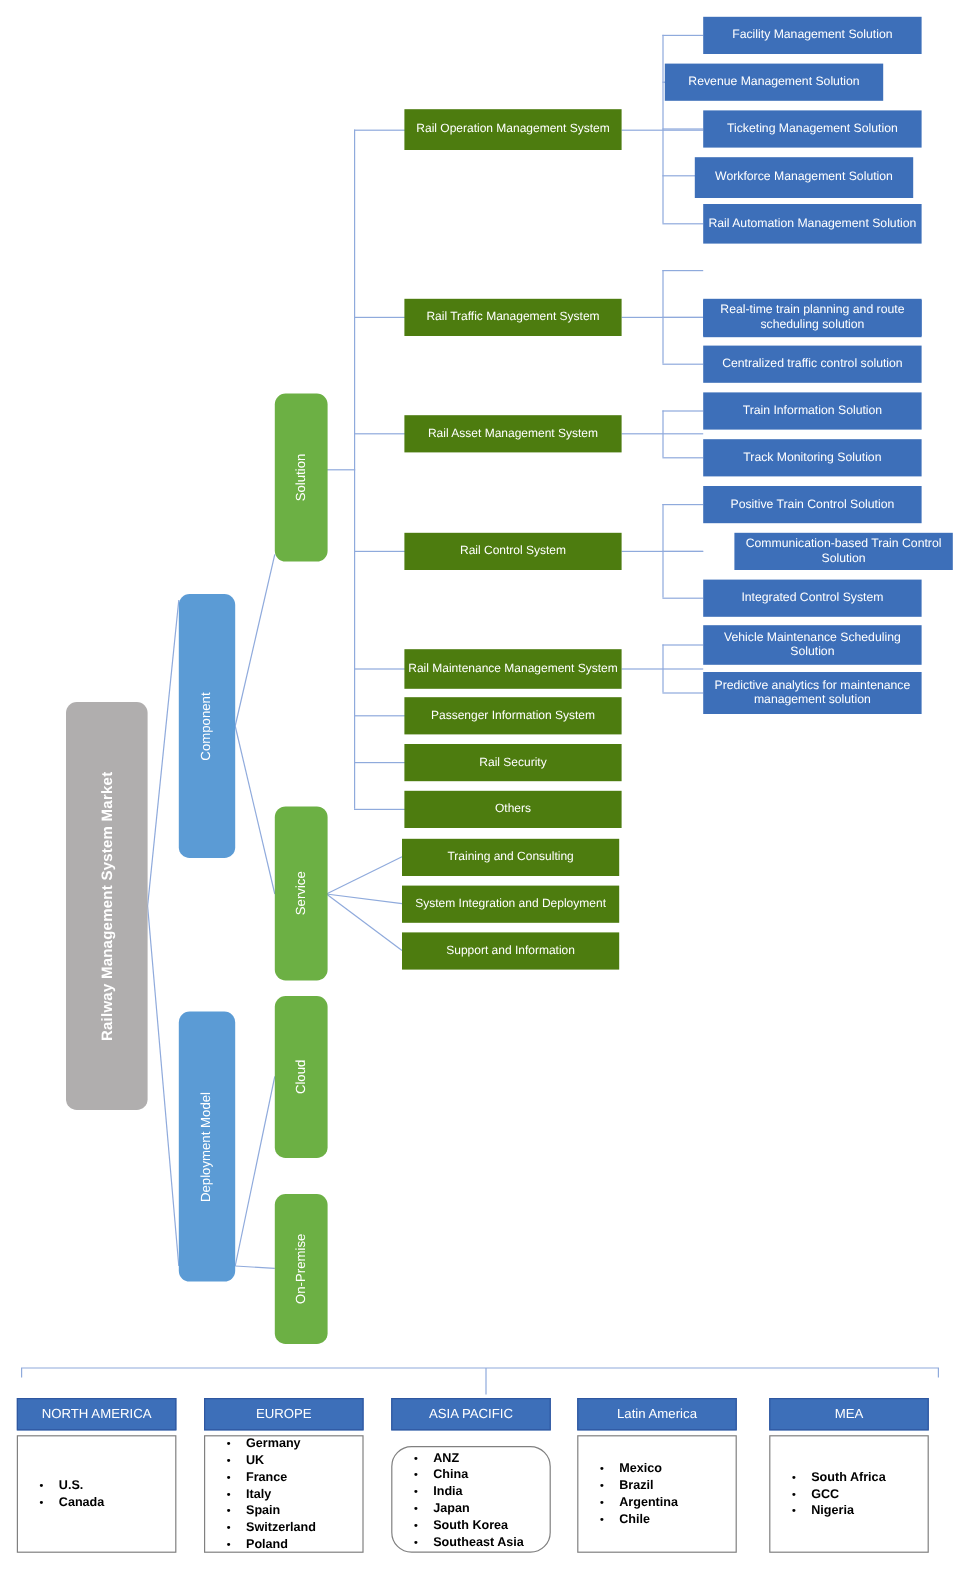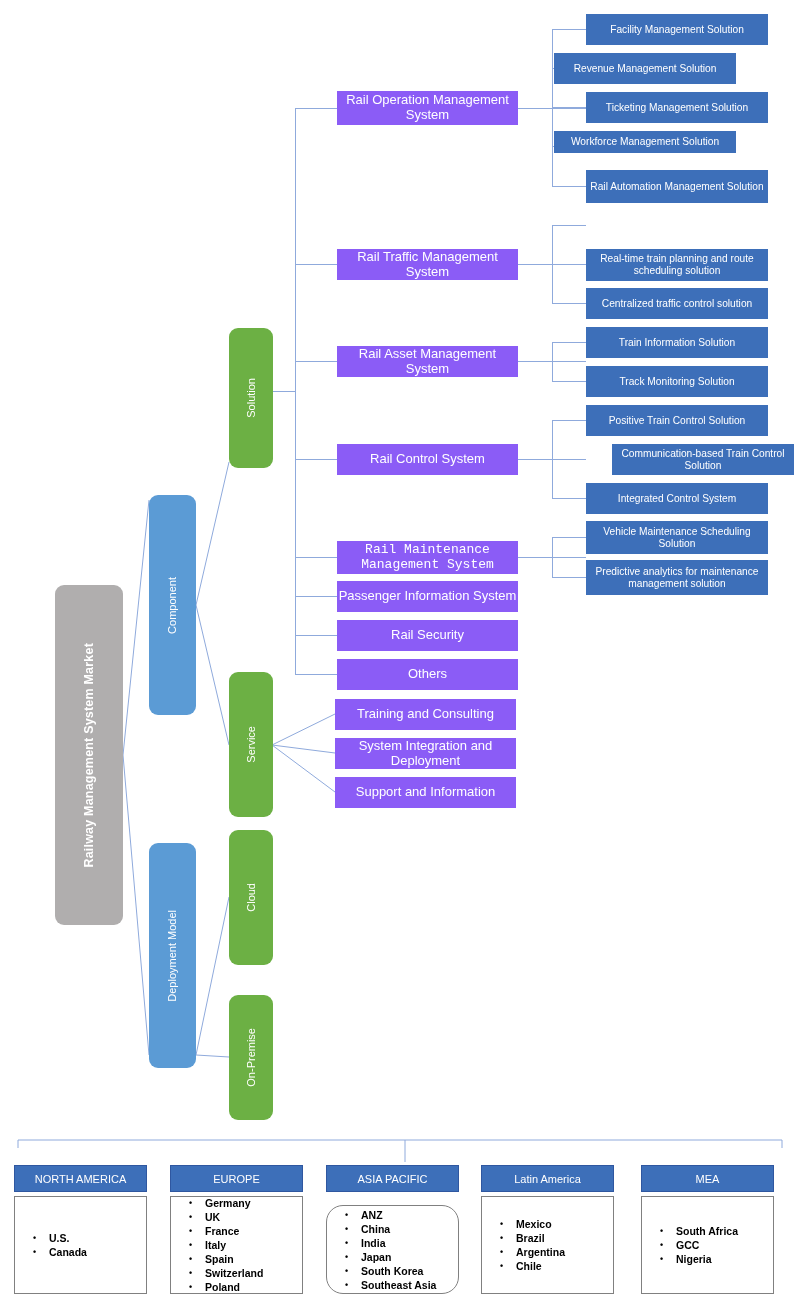--- a/index.html
+++ b/index.html
@@ -5,21 +5,21 @@
   html,body{margin:0;padding:0;background:#ffffff;}
   body{font-family:"Liberation Sans",sans-serif;}
   #canvas{position:relative;width:800px;height:1311px;overflow:hidden;background:#fff;}
   .box{position:absolute;box-sizing:border-box;display:flex;align-items:center;justify-content:center;text-align:center;color:#ffffff;line-height:1.12;}
   
   .rounded{border-radius:9px;}
   .vert{writing-mode:vertical-rl;transform:rotate(180deg);}
   .root{background:#b0aeae;font-weight:bold;font-size:12.5px;letter-spacing:.2px;}
   .l1{background:#5b9bd5;font-size:11px;}
   .l2{background:#6cb044;font-size:11px;}
-  .l3{background:#8b5cf6;font-size:13px;}
+  .l3{background:#4d7c0f;font-size:10px;}
   .l4{background:#3d6fb9;font-size:10.2px;}
   .ln{position:absolute;background:#8faadc;}
   .lnh{height:1px;}
   .lnv{width:1px;}
   .diag{position:absolute;left:0;top:0;width:800px;height:1311px;pointer-events:none;}
   
   .rg-head{position:absolute;box-sizing:border-box;background:#3d6fb9;border:1px solid #2f57a0;
            display:flex;align-items:center;justify-content:center;color:#fff;font-size:11px;}
   .rg-body{position:absolute;box-sizing:border-box;background:#fff;border:1px solid #808080;
            display:flex;align-items:center;}
@@ -125,21 +125,21 @@
     </div>
   <div class="box l3" style="left:337px;top:249px;width:181px;height:31px;">
     <span>Rail Traffic Management System</span>
     </div>
   <div class="box l3" style="left:337px;top:346px;width:181px;height:31px;">
     <span>Rail Asset Management System</span>
     </div>
   <div class="box l3" style="left:337px;top:444px;width:181px;height:31px;">
     <span>Rail Control System</span>
     </div>
-  <div class="box l3" style="left:337px;top:541px;width:181px;height:33px;font-family:Liberation Mono, monospace;">
+  <div class="box l3" style="left:337px;top:541px;width:181px;height:33px;">
     <span>Rail Maintenance Management System</span>
     </div>
   <div class="box l3" style="left:337px;top:581px;width:181px;height:31px;">
     <span>Passenger Information System</span>
     </div>
   <div class="box l3" style="left:337px;top:620px;width:181px;height:31px;">
     <span>Rail Security</span>
     </div>
   <div class="box l3" style="left:337px;top:659px;width:181px;height:31px;">
     <span>Others</span>
@@ -157,21 +157,21 @@
 
   <div class="box l4" style="left:586px;top:14px;width:182px;height:31px;">
     <span>Facility Management Solution</span>
     </div>
   <div class="box l4" style="left:554px;top:53px;width:182px;height:31px;">
     <span>Revenue Management Solution</span>
     </div>
   <div class="box l4" style="left:586px;top:92px;width:182px;height:31px;">
     <span>Ticketing Management Solution</span>
     </div>
-  <div class="box l4" style="left:554px;top:131px;width:182px;height:22px;">
+  <div class="box l4" style="left:579px;top:131px;width:182px;height:34px;">
     <span>Workforce Management Solution</span>
     </div>
   <div class="box l4" style="left:586px;top:170px;width:182px;height:33px;">
     <span>Rail Automation Management Solution</span>
     </div>
 
   <div class="box l4" style="left:586px;top:210px;width:182px;height:31px;margin-top:40px;">
     <span>Intelligent Signaling solution</span>
     </div>
   <div class="box l4" style="left:586px;top:249px;width:182px;height:31px;">

